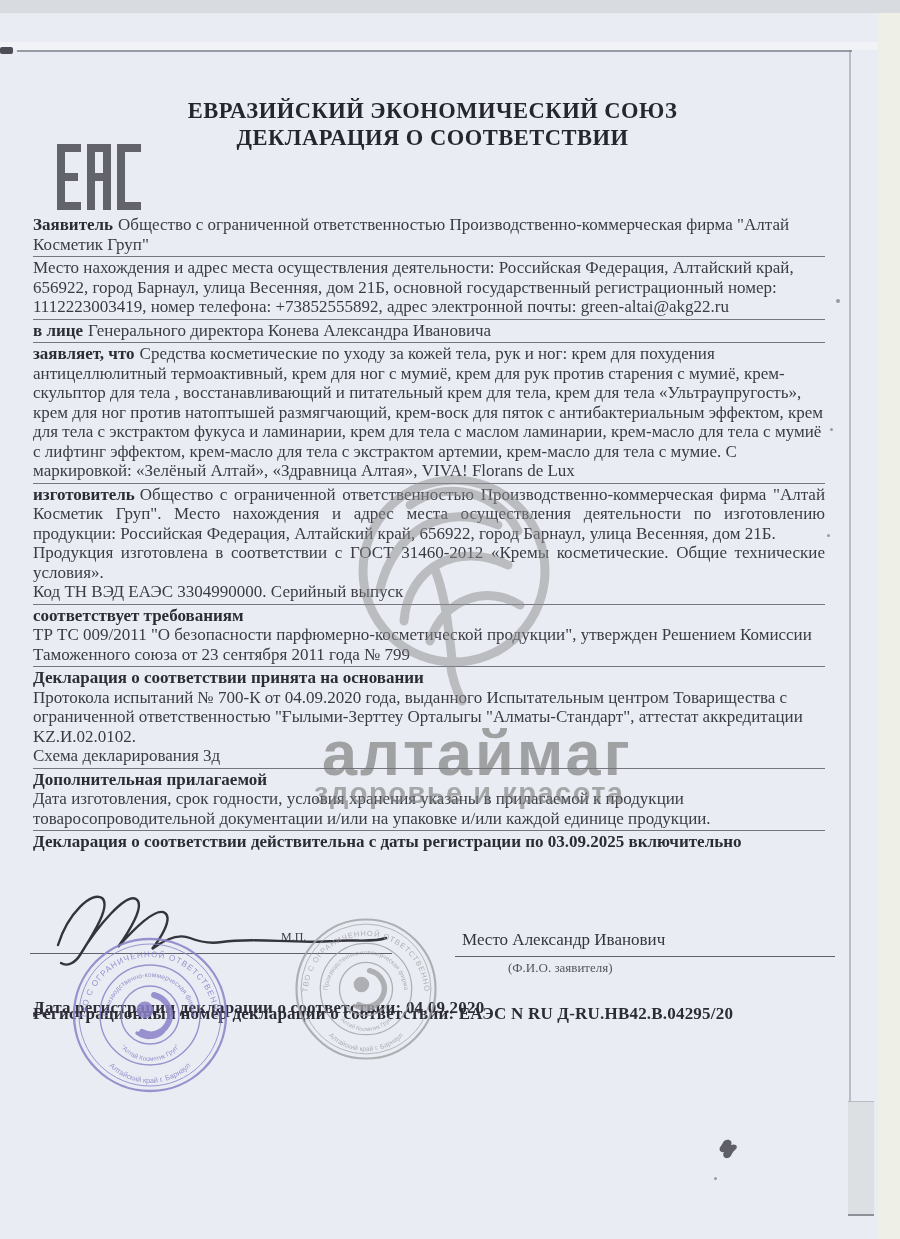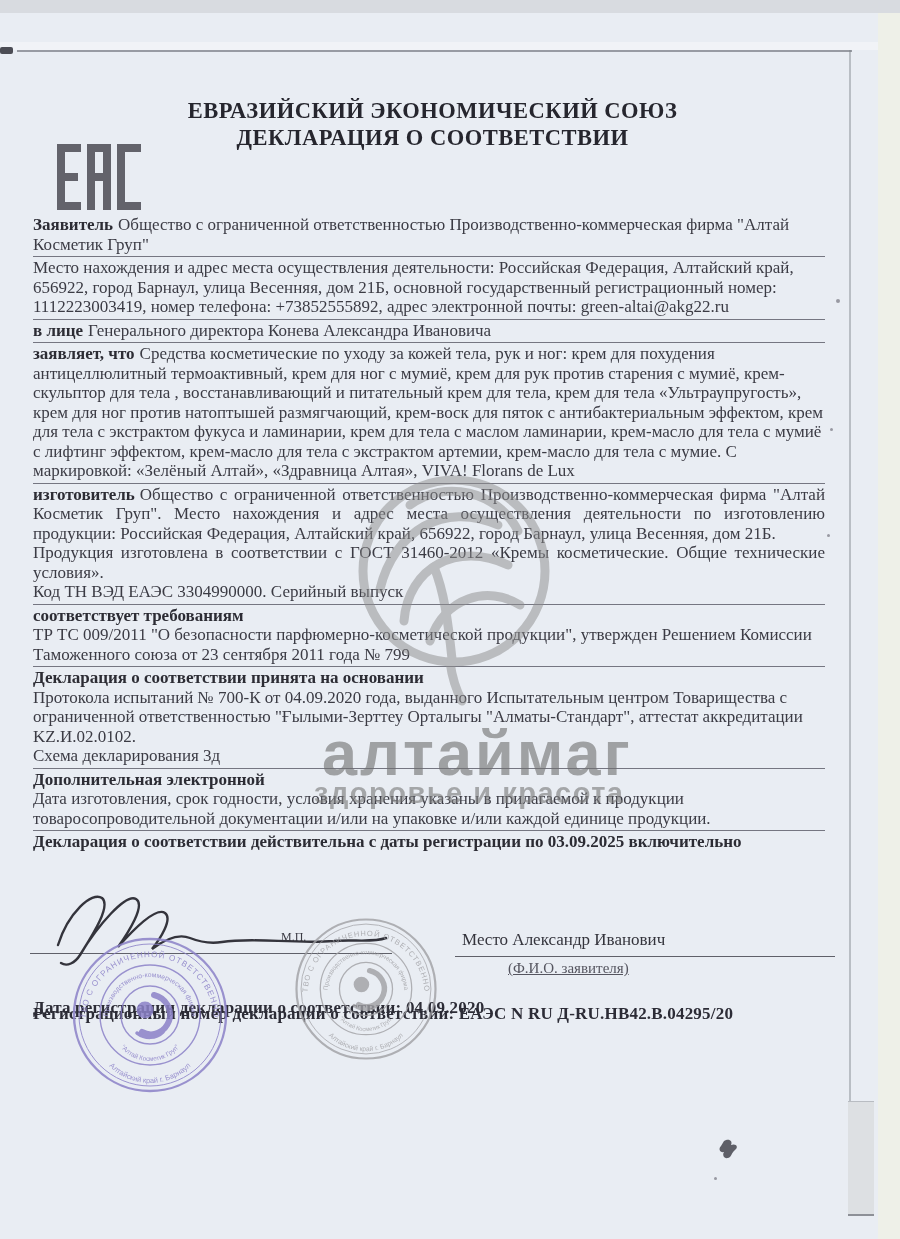--- a/index.html
+++ b/index.html
@@ -42,21 +42,21 @@
             font-weight:700;font-size:63px;letter-spacing:3px;color:#6f6f6f;opacity:.6;}
   .wm-tagline{left:314px;top:764px;z-index:2;font-family:"Liberation Sans",sans-serif;
             font-weight:700;font-size:29px;letter-spacing:1.5px;color:#7b7b7b;opacity:.62;}
 
   
   .sig{left:40px;top:870px;z-index:3;}
   .sig-line{left:30px;top:940px;width:362px;height:1px;background:rgba(60,60,70,.8);z-index:1;}
   .mp{left:281px;top:917px;font-size:12px;color:#3b3b44;z-index:1;}
   .declarant{left:462px;top:917px;font-size:17px;color:#34343c;z-index:1;}
   .name-line{left:455px;top:943px;width:380px;height:1px;background:rgba(60,60,70,.8);z-index:1;}
-  .caption{left:508px;top:947px;font-size:15px;color:#55555f;z-index:1;text-decoration:underline;}
+  .caption{left:508px;top:947px;font-size:13px;color:#55555f;z-index:1;}
 
   
   .stamp{z-index:4;}
   .stamp-purple{left:68px;top:920px;color:#8c82c8;opacity:.85;}
   .stamp-gray{left:291px;top:901px;color:#a0a0a4;opacity:.8;}
   .stamp text{font-family:"Liberation Sans",sans-serif;fill:currentColor;}
 
   
   .reg1{left:33px;top:991px;font-size:17px;font-weight:700;color:#2c2c36;z-index:1;letter-spacing:.2px;}
   .reg2{left:33px;top:985px;font-size:17px;font-weight:700;color:#2c2c36;z-index:1;letter-spacing:.2px;}
@@ -114,21 +114,21 @@
     <p class="just">Продукция изготовлена в соответствии с ГОСТ 31460-2012 «Кремы косметические. Общие технические условия».</p>
     <p>Код ТН ВЭД ЕАЭС 3304990000. Серийный выпуск</p>
     <div class="sep"></div>
     <p class="h">соответствует требованиям</p>
     <p>ТР ТС 009/2011 "О безопасности парфюмерно-косметической продукции", утвержден Решением Комиссии Таможенного союза  от 23 сентября 2011 года № 799</p>
     <div class="sep"></div>
     <p class="h">Декларация о соответствии принята на основании</p>
     <p>Протокола испытаний № 700-К от 04.09.2020 года, выданного Испытательным центром Товарищества с ограниченной ответственностью "Ғылыми-Зерттеу Орталыгы "Алматы-Стандарт", аттестат аккредитации KZ.И.02.0102.</p>
     <p>Схема декларирования 3д</p>
     <div class="sep"></div>
-    <p class="h">Дополнительная электронной</p>
+    <p class="h">Дополнительная прилагаемой</p>
     <p>Дата изготовления, срок годности, условия хранения указаны в прилагаемой к продукции товаросопроводительной документации и/или на упаковке и/или каждой единице продукции.</p>
     <div class="sep"></div>
     <p class="bold-line">Декларация о соответствии  действительна с даты регистрации по 03.09.2025 включительно</p>
   </div>
 
   <svg class="abs wm-logo" width="212" height="236" viewBox="0 0 212 236">
     <g fill="none" stroke="#8d8d8d" stroke-width="9" stroke-linecap="round">
       <circle cx="106" cy="100" r="91"></circle>
       <path d="M 62,34 C 96,8 150,20 170,60"></path>
       <path d="M 32,118 C 46,60 96,30 150,54"></path>

